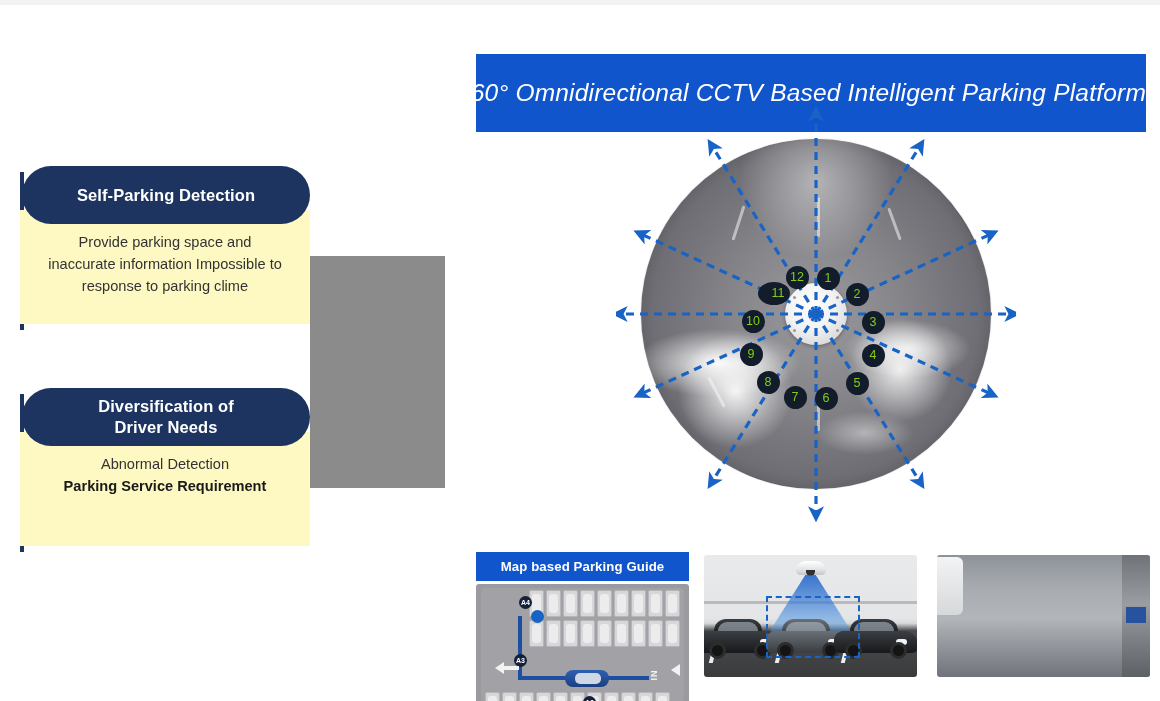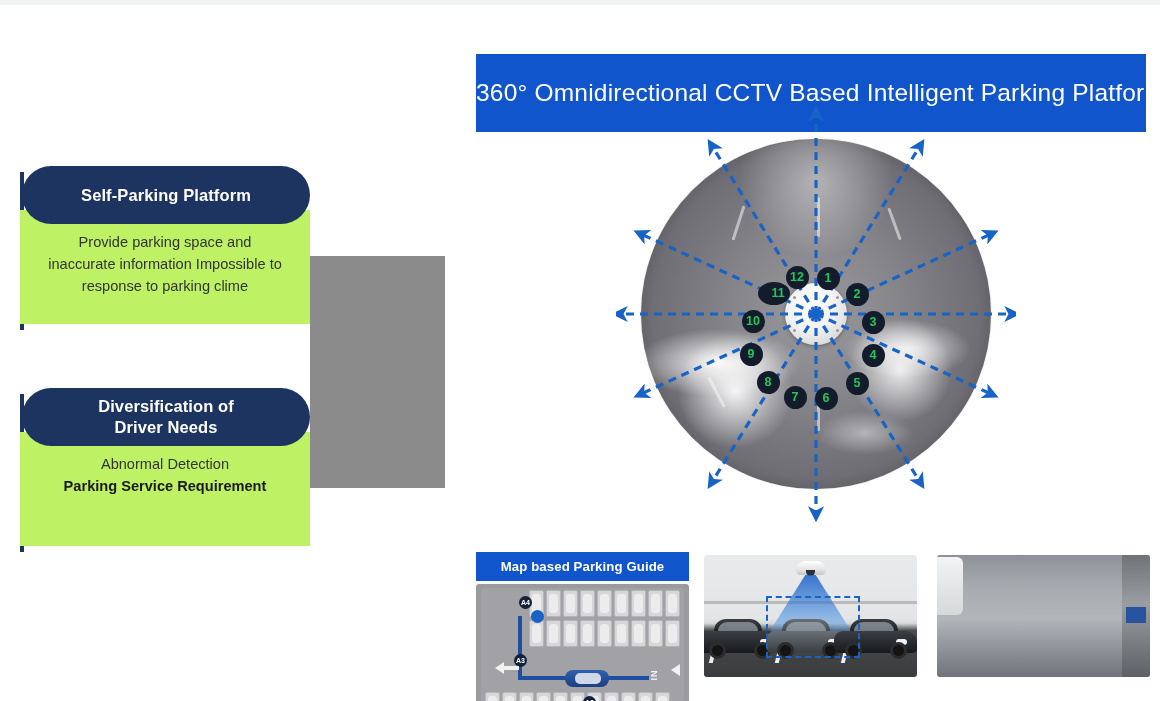--- a/index.html
+++ b/index.html
@@ -39,42 +39,42 @@
     color:#ffffff;
     font-size:16.5px;font-weight:bold;
     line-height:1.25;
     text-align:center;
     letter-spacing:.1px;
     z-index:2;
   }
   .card-body{
     position:relative;
     margin-top:-14px;
-    background:#bef264;
+    background:#fef9c3;
     padding:22px 12px 14px 12px;
     text-align:center;
     color:#333333;
     font-size:14.6px;
     line-height:1.5;
     z-index:1;
   }
   .card-body .strong{font-weight:bold;color:#1a1a1a;}
 
   #card-self{left:20px;top:166px;}
   #card-self .card-body{min-height:78px;}
   #card-needs{left:20px;top:388px;}
   #card-needs .card-body{min-height:78px;}
 
   
   .right-col{position:absolute;left:476px;top:0;width:684px;height:701px;}
 
   .title-banner{
     position:absolute;left:0px;top:54px;width:670px;height:78px;
     background:#1155cc;
-    display:flex;align-items:center;justify-content:flex-start;
+    display:flex;align-items:center;justify-content:flex-end;font-style:italic;
   }
   .title-banner .t{
     color:#ffffff;font-size:24.5px;font-weight:normal;letter-spacing:.2px;
     white-space:nowrap;
   }
 
   
   .hero{
     position:absolute;left:140px;top:94px;width:400px;height:440px;
   }
@@ -143,22 +143,22 @@
     border-radius:2px;background:#8fa0ad;opacity:.85;
   }
   .cam-screw{position:absolute;width:3px;height:3px;border-radius:50%;background:#9a9a9a;}
 
   .rays{position:absolute;left:0;top:0;width:400px;height:440px;pointer-events:none;}
 
   .badge{
     position:absolute;width:23px;height:23px;margin:-11.5px 12px 0 -11.5px;
     border-radius:50%;
     background:#121c2b;
-    color:#22c55e;
-    font-size:12.5px;font-weight:bold;
+    color:#84cc16;
+    font-size:12.5px;font-weight:normal;
     display:flex;align-items:center;justify-content:center;
     line-height:1;
   }
 
   
   .panels{position:absolute;left:0px;top:544px;width:670px;height:157px;}
   .panel{position:absolute;top:8px;width:213px;}
   .panel-head{
     height:29px;background:#1155cc;color:#fff;
     display:flex;align-items:center;justify-content:center;
@@ -265,21 +265,21 @@
 <body>
 
 <div class="top-strip"></div>
 
 <div class="left-col">
 
   <div class="gray-block"></div>
 
   <div class="card" id="card-self">
     <div class="accent"></div>
-    <div class="card-head">Self-Parking Platform</div>
+    <div class="card-head">Self-Parking Detection</div>
     <div class="card-body">
       <div>Provide parking space and</div>
       <div>inaccurate information Impossible to</div>
       <div>response to parking clime</div>
     </div>
   </div>
 
   <div class="card" id="card-needs">
     <div class="accent"></div>
     <div class="card-head">

